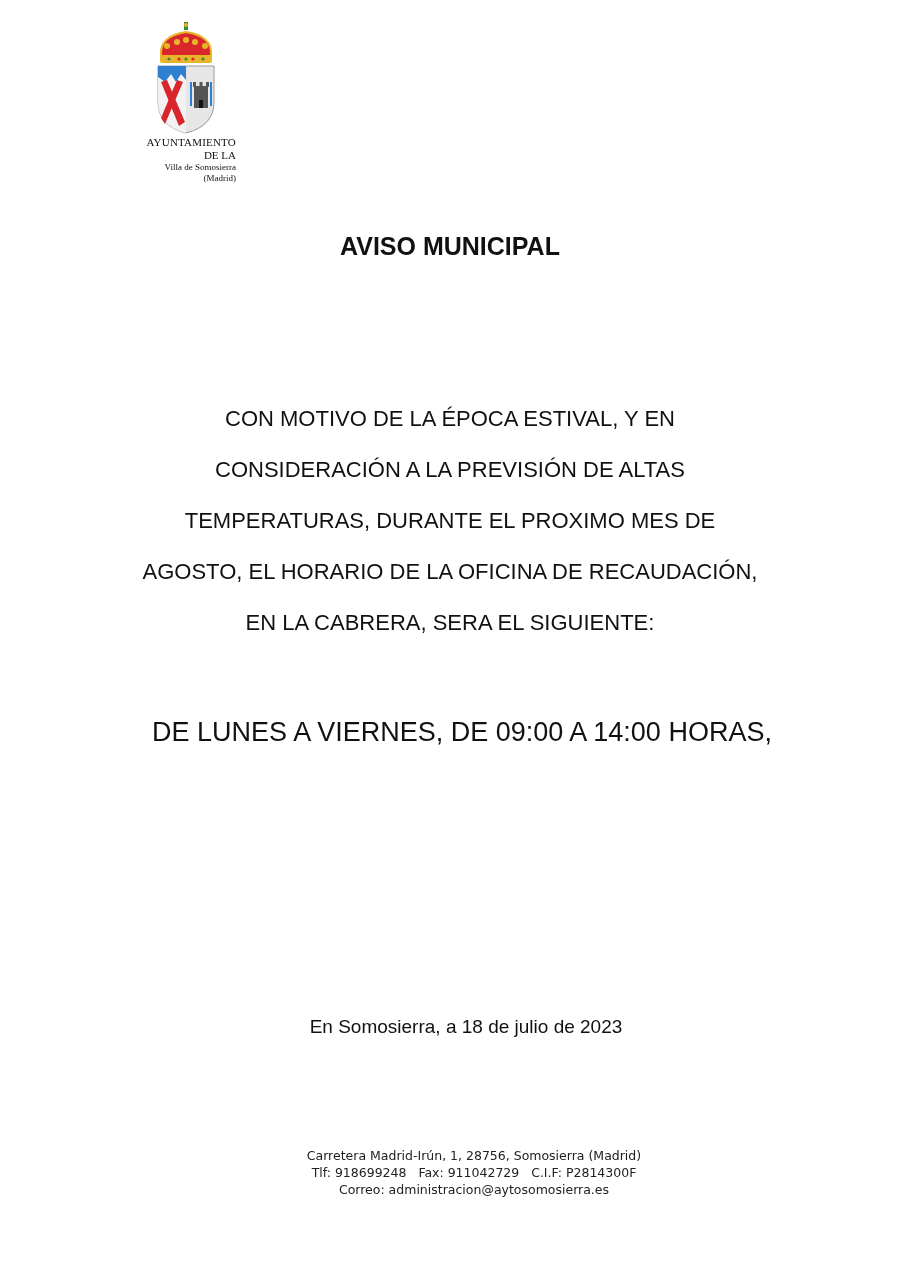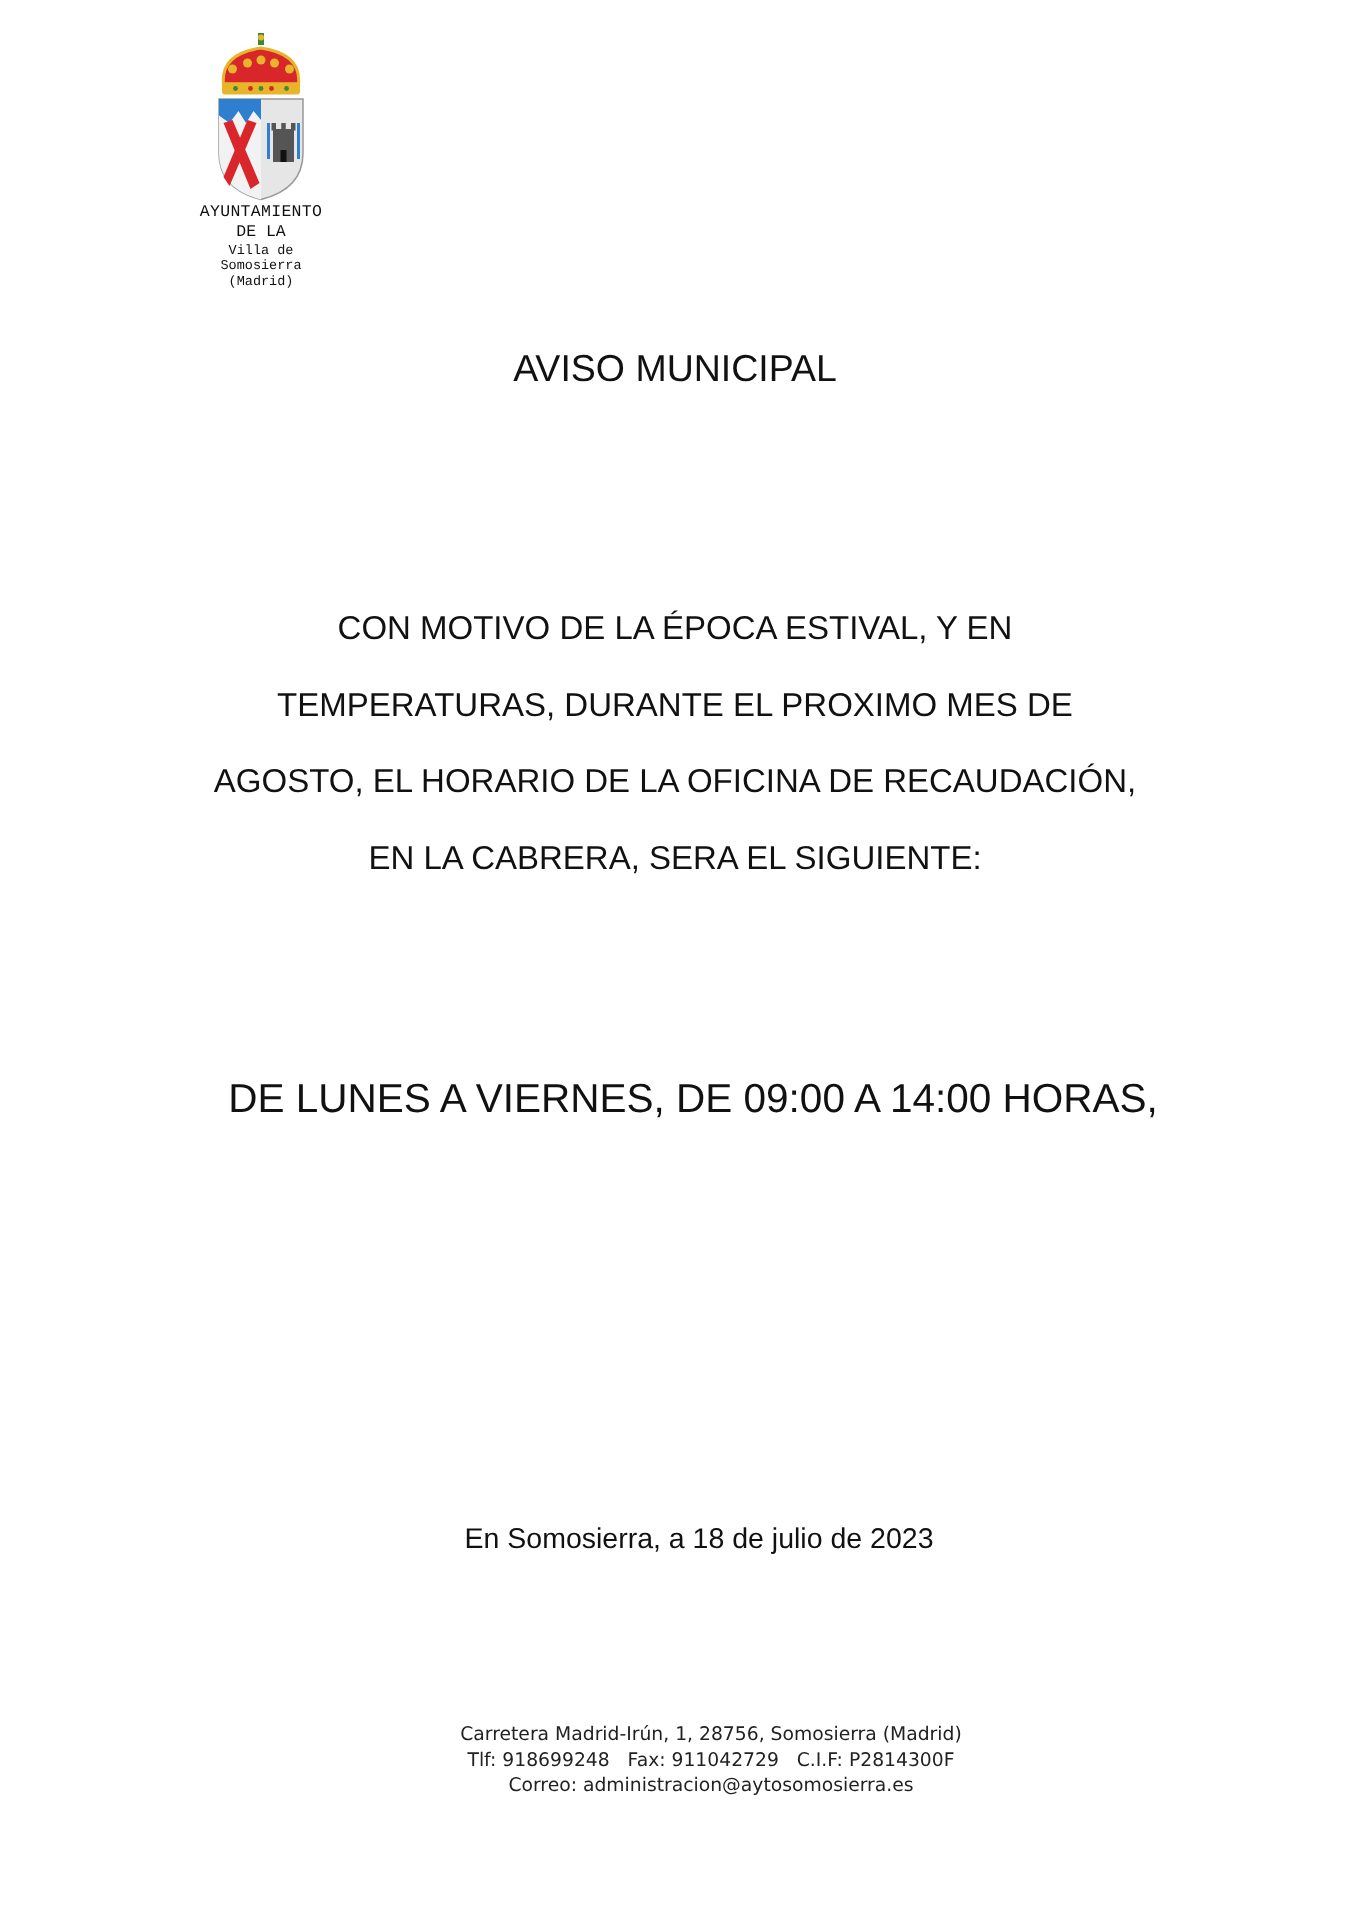--- a/index.html
+++ b/index.html
@@ -1,23 +1,23 @@
 <!DOCTYPE html>
 <html><head>
 <meta charset="utf-8">
 <style>
   html, body { margin:0; padding:0; background:#ffffff; }
   body { width:900px; height:1272px; position:relative; overflow:hidden; color:#111; }
-  .logo { position:absolute; left:124px; top:22px; width:100px; text-align:center; font-family:Liberation Mono, monospace; }
+  .logo { position:absolute; left:136px; top:22px; width:100px; text-align:right; font-family:Liberation Serif, serif; }
   .logo svg { display:block; margin:0 auto; }
   .logo .l1 { font-size:11px; margin-top:2px; letter-spacing:0.2px; }
   .logo .l2 { font-size:11px; margin-top:1px; }
   .logo .l3 { font-size:9px; margin-top:1px; }
   .logo .l4 { font-size:9px; margin-top:1px; }
-  .title { position:absolute; top:232px; left:0; width:900px; text-align:center; font-family:"Liberation Sans", sans-serif; font-size:25px; }
+  .title { position:absolute; top:232px; left:0; width:900px; text-align:center; font-family:"Liberation Sans", sans-serif; font-size:25px;font-weight:bold; }
   .body1 { position:absolute; top:399px; left:120px; width:660px; text-align:center; font-family:"Liberation Sans", sans-serif; font-size:22px; }
   .body1 div { height:51px; line-height:40px; }
   .body2 { position:absolute; top:708px; left:112px; width:700px; text-align:center; font-family:"Liberation Sans", sans-serif; font-size:27px; }
   .body2 div { height:49px; line-height:49px; }
   .date { position:absolute; top:1016px; left:16px; width:900px; text-align:center; font-family:"Liberation Sans", sans-serif; font-size:19px; }
   .footer { position:absolute; top:1147px; left:0; width:900px; text-align:center; font-family:"DejaVu Sans", sans-serif; font-size:12.5px; line-height:17px; color:#222;padding-left:24px; }
 </style>
 </head>
 <body>
 
@@ -55,20 +55,21 @@
   <div class="l1">AYUNTAMIENTO</div>
   <div class="l2">DE LA</div>
   <div class="l3">Villa de Somosierra</div>
   <div class="l4">(Madrid)</div>
 </div>
 
 <div class="title">AVISO MUNICIPAL</div>
 
 <div class="body1">
   <div>CON MOTIVO DE LA ÉPOCA ESTIVAL, Y EN</div>
+  <div>CONSIDERACIÓN A LA PREVISIÓN DE ALTAS</div>
   <div>TEMPERATURAS, DURANTE EL PROXIMO MES DE</div>
   <div>AGOSTO, EL HORARIO DE LA OFICINA DE RECAUDACIÓN,</div>
   <div>EN LA CABRERA, SERA EL SIGUIENTE:</div>
 </div>
 
 <div class="body2">
   <div>DE LUNES A VIERNES, DE 09:00 A 14:00 HORAS,</div>
 </div>
 
 <div class="date">En Somosierra, a 18 de julio de 2023</div>

